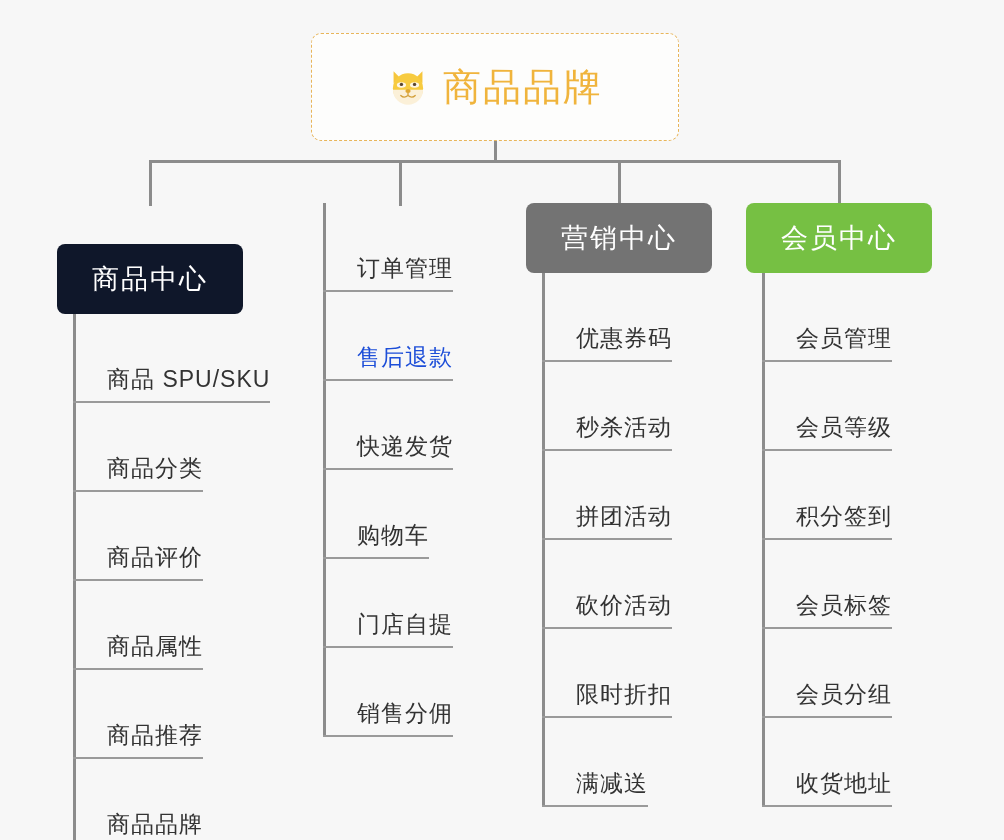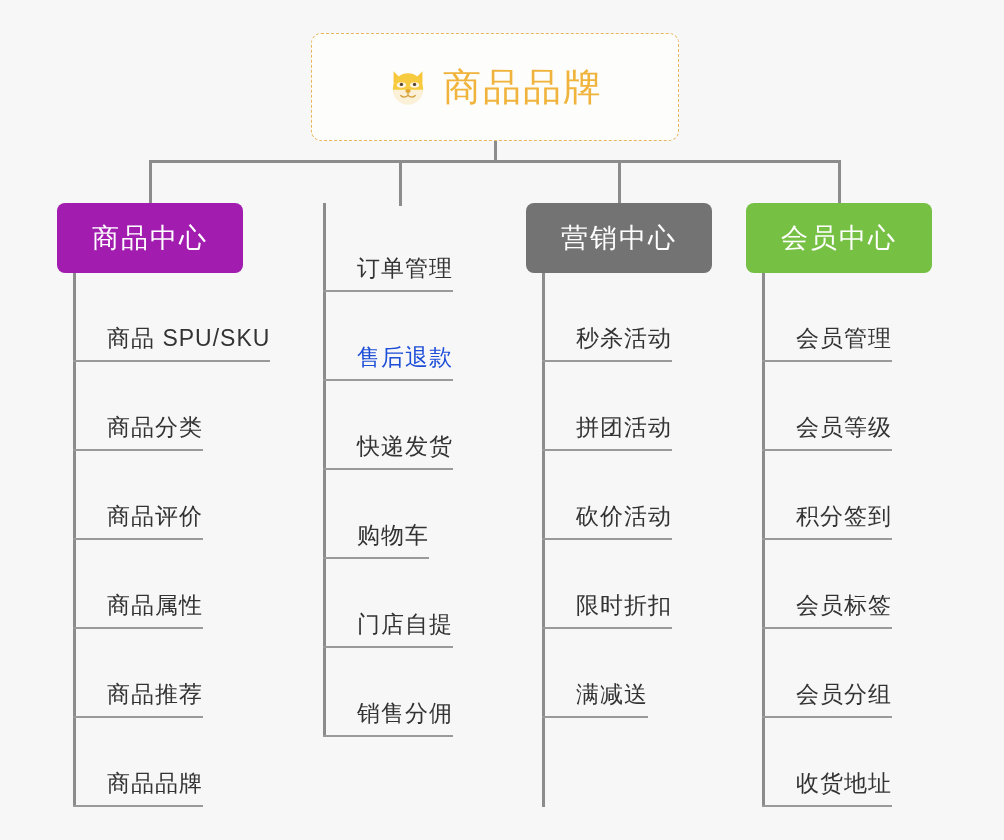--- a/index.html
+++ b/index.html
@@ -150,21 +150,21 @@
   </div>
 
   <div class="conn conn-v stem-root" style="background: rgb(140, 140, 140);"></div>
   <div class="conn conn-h bus" style="background: rgb(140, 140, 140);"></div>
   <div class="conn conn-v drop drop-1" style="background: rgb(140, 140, 140);"></div>
   <div class="conn conn-v drop drop-2" style="background: rgb(140, 140, 140);"></div>
   <div class="conn conn-v drop drop-3" style="background: rgb(140, 140, 140);"></div>
   <div class="conn conn-v drop drop-4" style="background: rgb(140, 140, 140);"></div>
 
   <div class="column col-1">
-    <div class="cat-header" style="background: #a21caf;">
+    <div class="cat-header" style="background: #0f172a; margin-top: 41px;">
       <span>商品中心</span>
     </div>
     <div class="leaves">
       <div class="spine" style="background: rgb(140, 140, 140); height: 534px;"></div>
       <div class="leaf">
           <span class="leaf-inner" style="border-bottom-color: rgb(154, 154, 154);"><span class="leaf-label" style="color: rgb(51, 51, 51);">商品 SPU/SKU</span></span>
         </div>
       <div class="leaf">
           <span class="leaf-inner" style="border-bottom-color: rgb(154, 154, 154);"><span class="leaf-label" style="color: rgb(51, 51, 51);">商品分类</span></span>
         </div>
@@ -207,20 +207,23 @@
     </div>
   </div>
 
   <div class="column col-3">
     <div class="cat-header" style="background: #737373;">
       <span>营销中心</span>
     </div>
     <div class="leaves">
       <div class="spine" style="background: rgb(140, 140, 140); height: 534px;"></div>
       <div class="leaf">
+          <span class="leaf-inner" style="border-bottom-color: rgb(154, 154, 154);"><span class="leaf-label" style="color: rgb(51, 51, 51);">优惠券码</span></span>
+        </div>
+      <div class="leaf">
           <span class="leaf-inner" style="border-bottom-color: rgb(154, 154, 154);"><span class="leaf-label" style="color: rgb(51, 51, 51);">秒杀活动</span></span>
         </div>
       <div class="leaf">
           <span class="leaf-inner" style="border-bottom-color: rgb(154, 154, 154);"><span class="leaf-label" style="color: rgb(51, 51, 51);">拼团活动</span></span>
         </div>
       <div class="leaf">
           <span class="leaf-inner" style="border-bottom-color: rgb(154, 154, 154); text-align: center;"><span class="leaf-label" style="color: rgb(51, 51, 51);">砍价活动</span></span>
         </div>
       <div class="leaf">
           <span class="leaf-inner" style="border-bottom-color: rgb(154, 154, 154);"><span class="leaf-label" style="color: rgb(51, 51, 51);">限时折扣</span></span>

